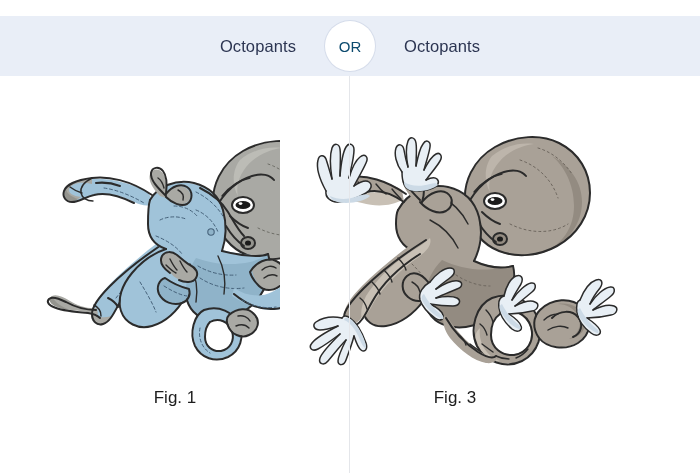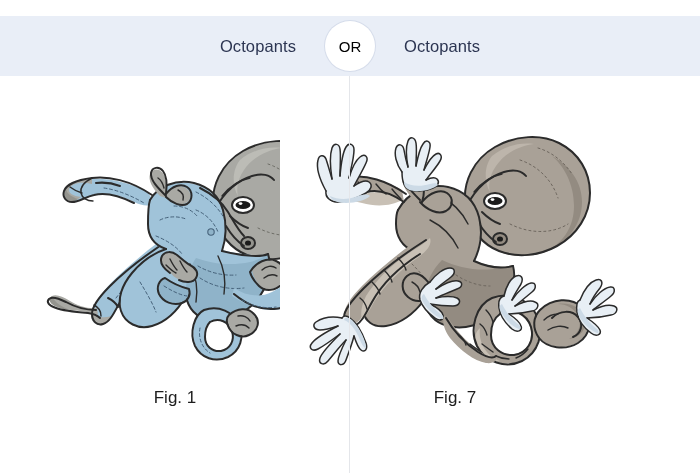--- a/index.html
+++ b/index.html
@@ -23,21 +23,21 @@
     font-size:16.5px; color:#2c3552; letter-spacing:.1px;
     white-space:nowrap; line-height:1; cursor:pointer;
     padding:6px 2px;
   }
   .choice.left{ margin-right:27px; }
   .choice.right{ margin-left:27px; }
   .or-badge{
     width:50px; height:50px; border-radius:50%;
     background:#ffffff; box-shadow:0 0 0 1px rgba(190,200,220,.45);
     display:flex; align-items:center; justify-content:center;
-    font-size:15px; color:#000000; cursor:pointer; flex:0 0 auto;
+    font-size:15px; color:#0c4a6e; cursor:pointer; flex:0 0 auto;
   }
 
   
   .panels{
     position:absolute; left:0; top:60px; width:560px; height:413px;
     display:flex; background:#15803d;align-items:flex-end;
   }
   .panel{ position:relative; width:350px; height:413px; background:#fff; }
   .divider{
     position:absolute; left:349px; top:60px; width:1px; height:413px;
@@ -571,17 +571,17 @@
                        C218 300 214 304 206 303 C194 301 180 290 170 278
                        C164 270 162 262 164 256 Z"></path>
               <path class="o2" d="M166 258 C174 272 186 284 198 292 C206 297 213 299 216 296"></path>
               <path class="o2t" d="M178 274 C182 277 185 281 186 285"></path>
               <path class="o2t" d="M190 284 C194 287 198 290 201 292"></path>
             </g>
 
           </g>
         </svg>
       </div>
-      <div class="fig-label">Fig. 7</div>
+      <div class="fig-label">Fig. 3</div>
     </div>
 
   </div>
 </div>
 
 </body></html>

